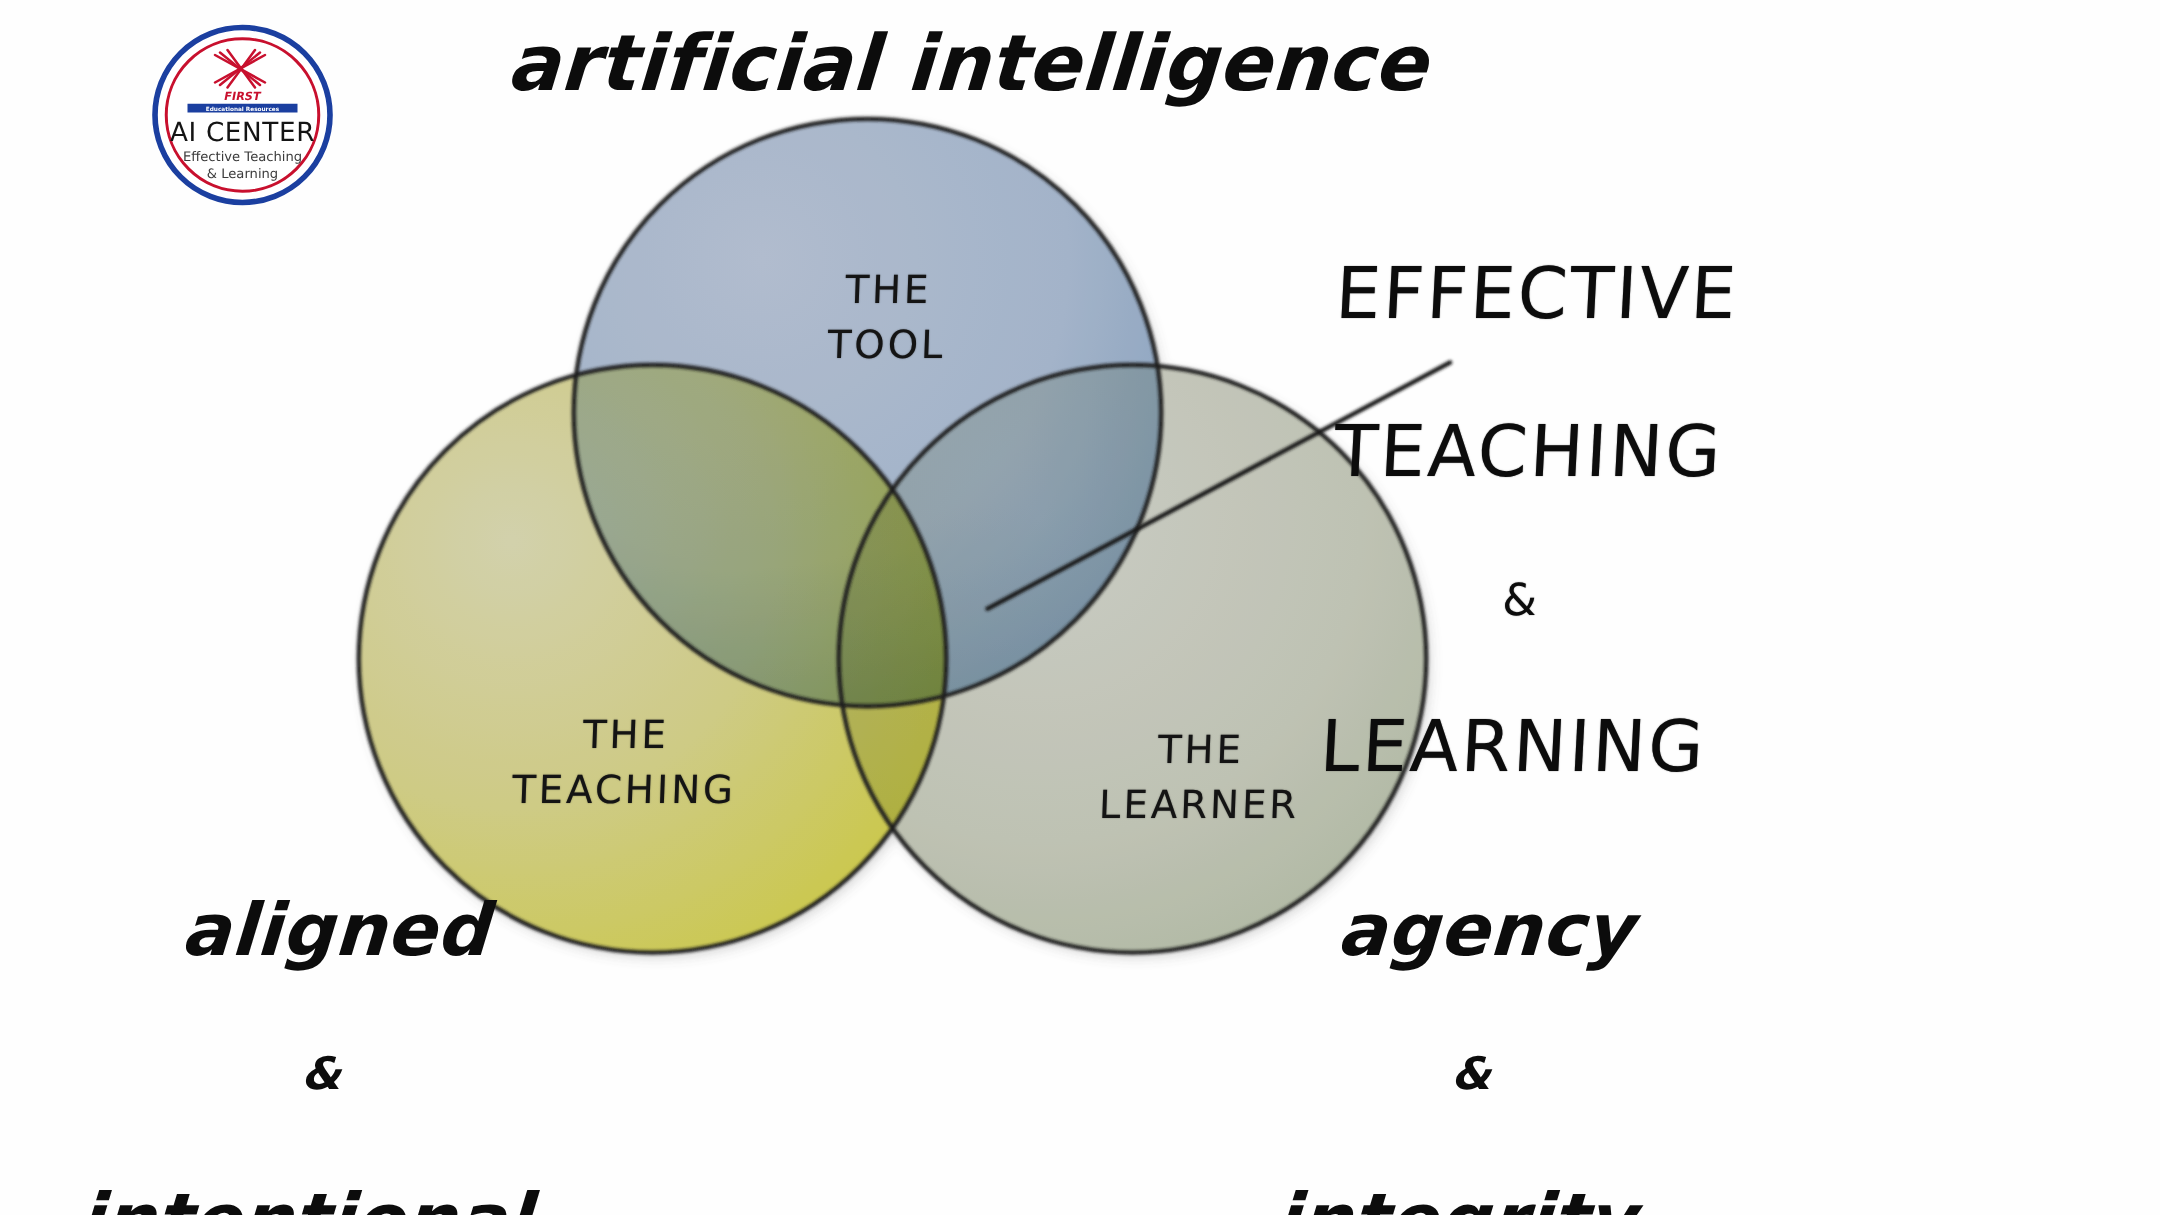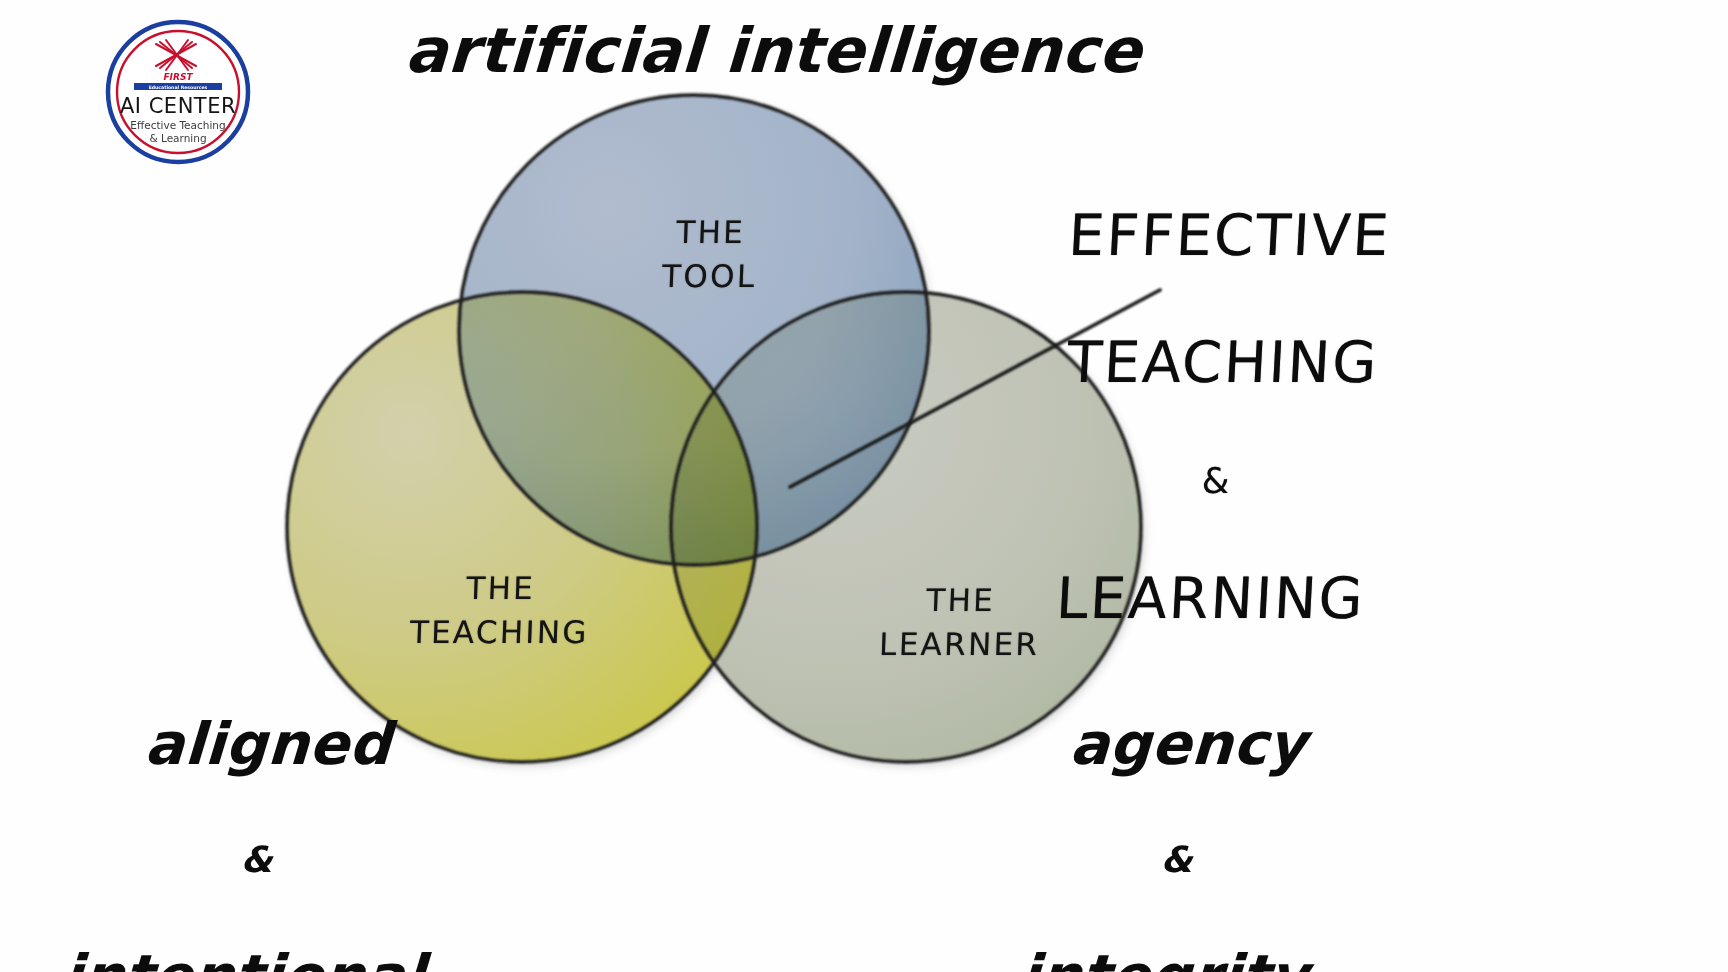--- a/index.html
+++ b/index.html
@@ -18,21 +18,21 @@
     position: relative;
     width: 1728px;
     height: 972px;
     background: #fefefe;
     overflow: hidden;
   }
 
   
   #logo {
     position: absolute;
-    left: 104px;
+    left: 120px;
     top: 18px;
     width: 148px;
     height: 148px;
   }
   #logo svg { display:block; width:148px; height:148px; }
 
   
   #venn {
     position: absolute;
     left: 0;

